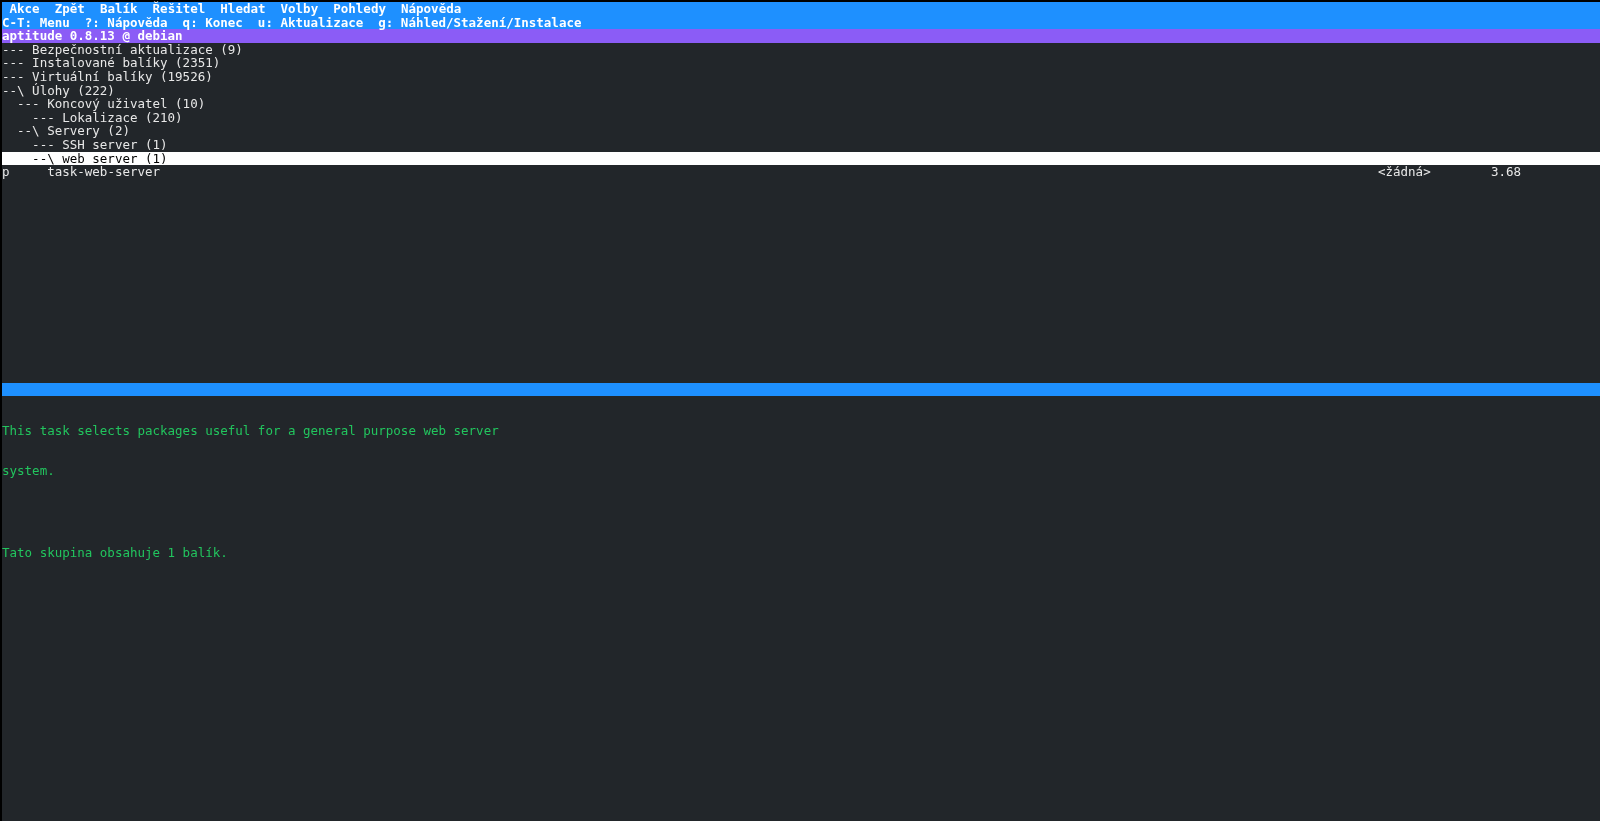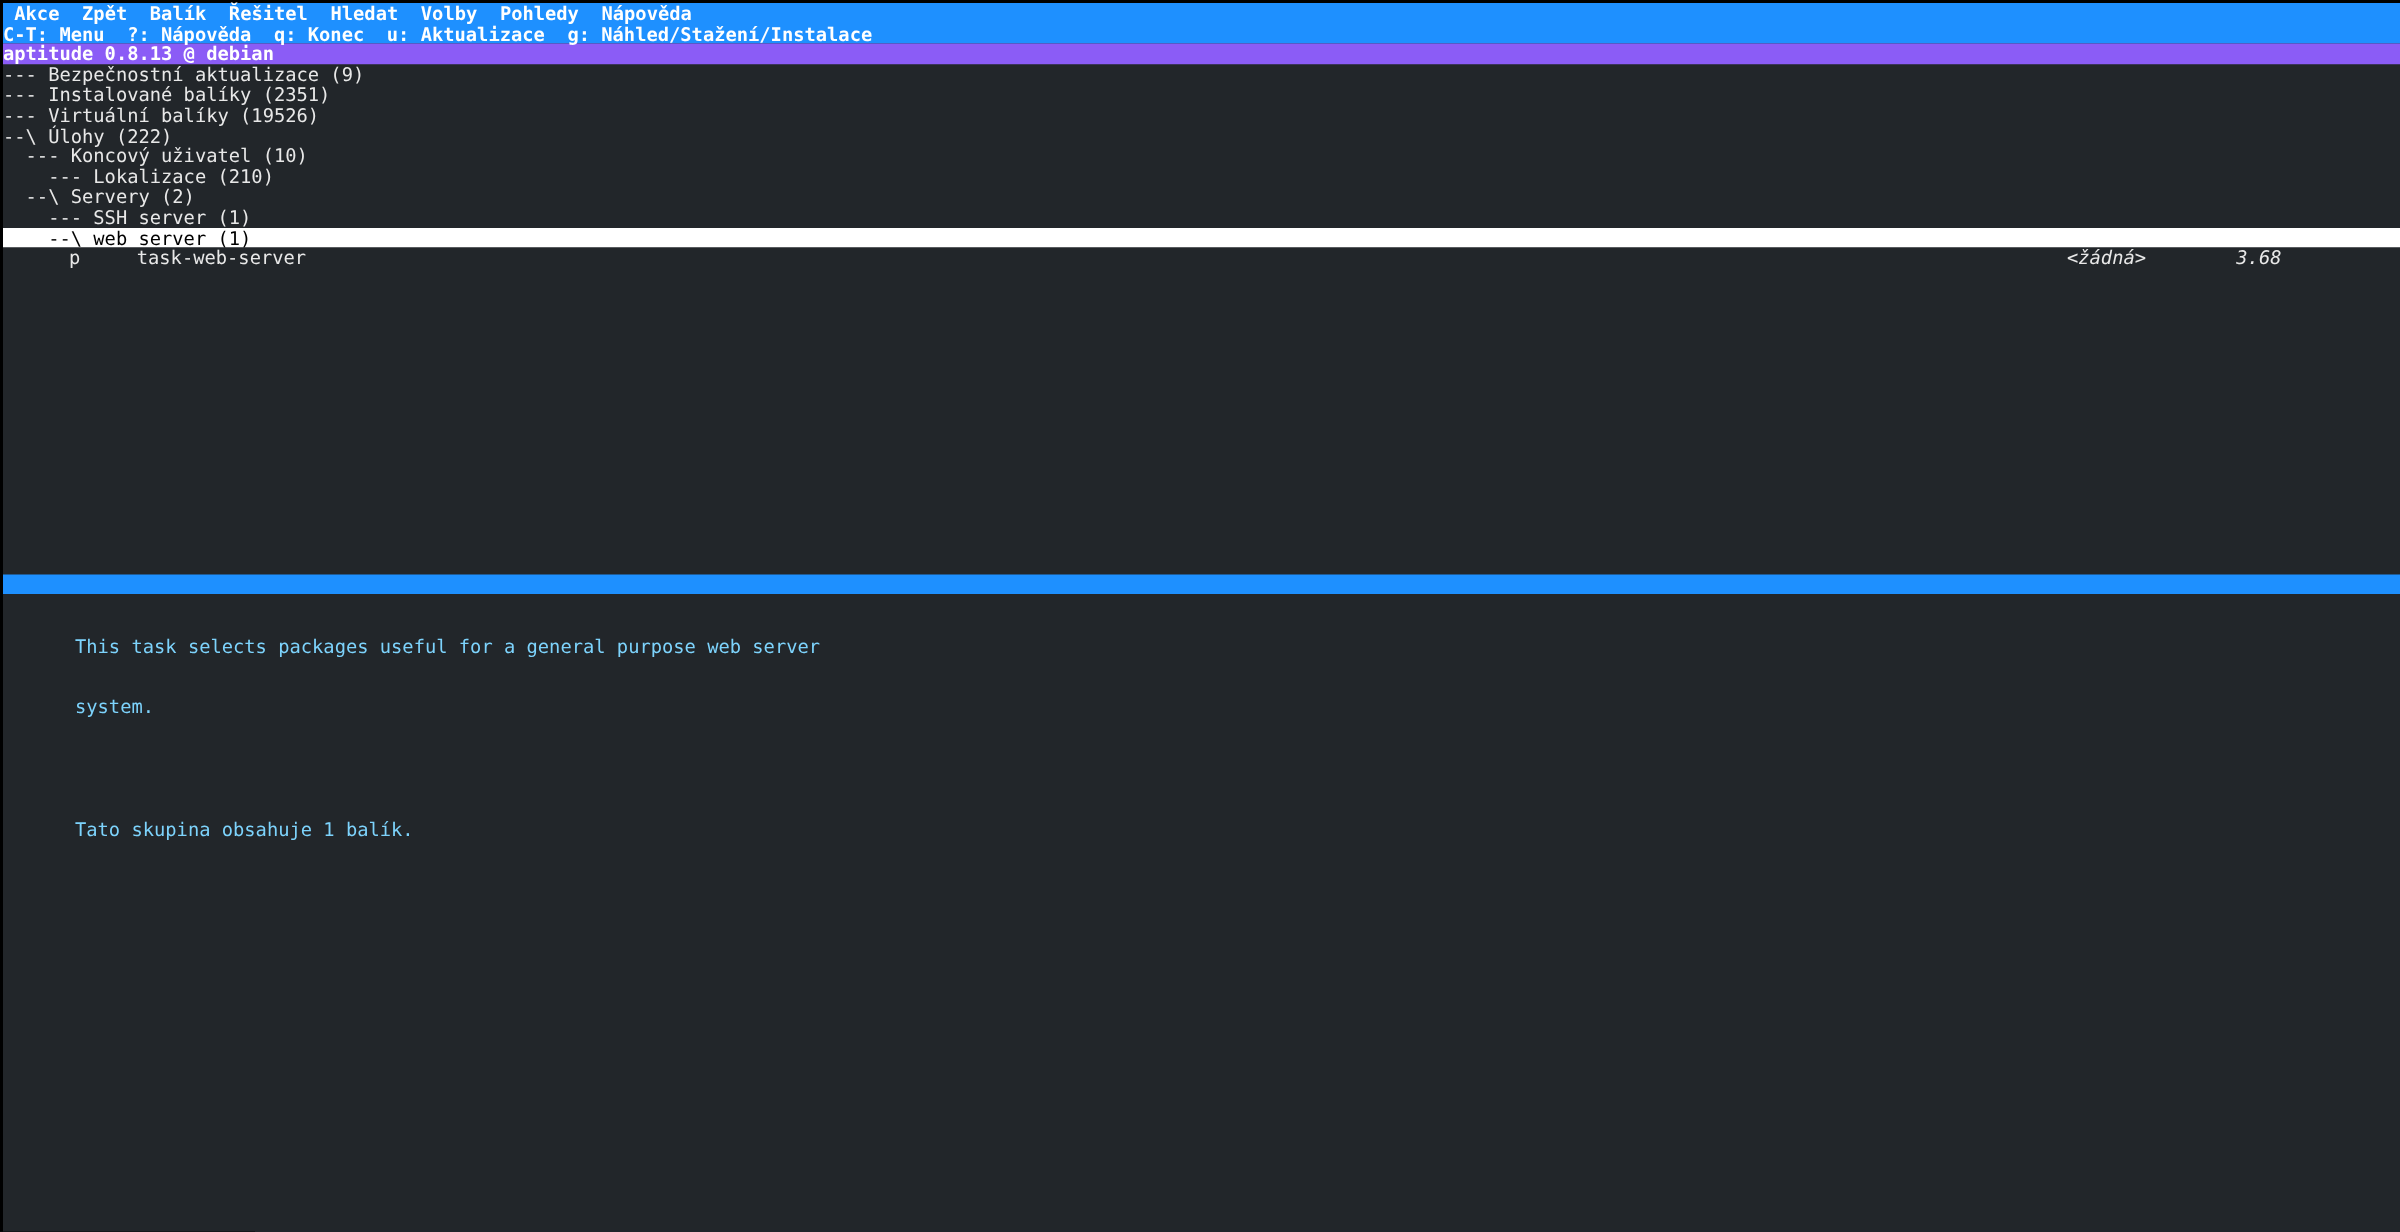--- a/index.html
+++ b/index.html
@@ -53,38 +53,35 @@
   .plain {
     background: #22262a;
     color: #e8e8e8;
   }
   .divider-blue {
     background: #1e90ff;
     height: 13.6px;
   }
   .desc {
     background: #22262a;
-    color: #7dd3fc;
+    color: #22c55e;
     white-space: pre;
-    margin-left: 48px;
   }
   .pkgrow {
     display: flex;
   }
   .pkgrow .left {
     flex: 0 0 auto;
-    padding-left: 44px;
   }
   .pkgrow .spacer {
     flex: 1 1 auto;
   }
   .pkgrow .right {
     flex: 0 0 auto;
     padding-right: 80px;
-    font-style: italic;
   }
 </style>
 </head>
 <body>
 
 <div class="screen">
 
   <div class="row hdr"><span> </span><span class="menuitem">Akce</span><span>  </span><span class="menuitem">Zpět</span><span>  </span><span class="menuitem">Balík</span><span>  </span><span class="menuitem">Řešitel</span><span>  </span><span class="menuitem">Hledat</span><span>  </span><span class="menuitem">Volby</span><span>  </span><span class="menuitem">Pohledy</span><span>  </span><span class="menuitem">Nápověda</span></div>
 
   <div class="row hdr">C-T: Menu  ?: Nápověda  q: Konec  u: Aktualizace  g: Náhled/Stažení/Instalace</div>

